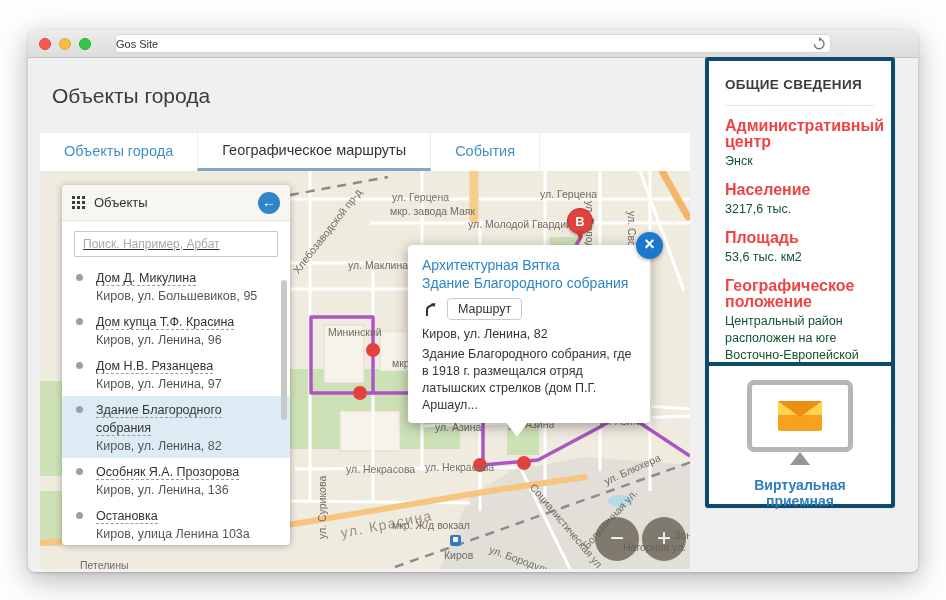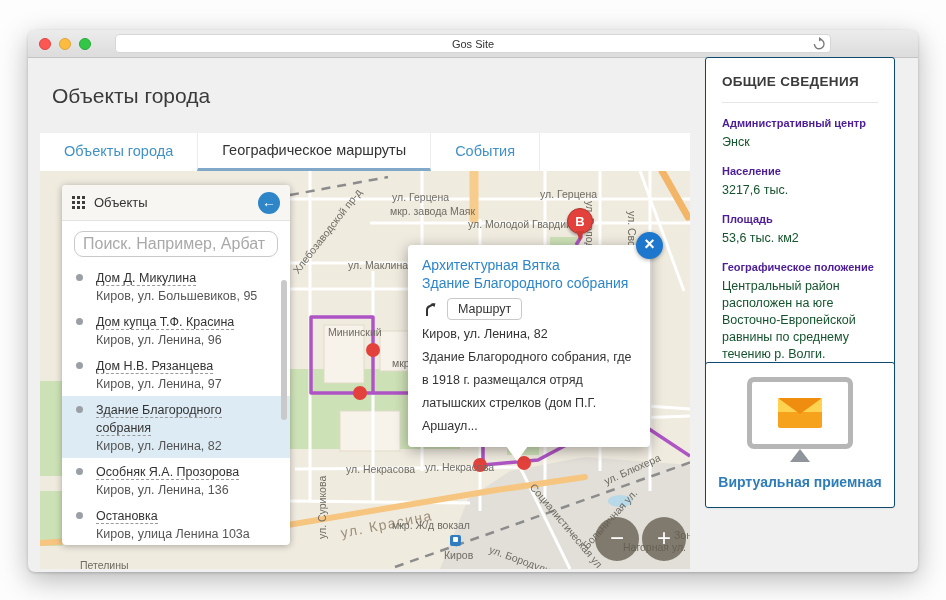--- a/index.html
+++ b/index.html
@@ -9,21 +9,21 @@
   
   .window{position:absolute;left:28px;top:30px;width:890px;height:542px;border-radius:7px;
           background:#f0f0f0;box-shadow:0 8px 28px rgba(0,0,0,.28),0 1px 3px rgba(0,0,0,.18);overflow:hidden;}
   .chrome{height:27px;background:linear-gradient(#ececec,#dcdcdc);border-bottom:1px solid #c3c3c3;position:relative;}
   .dots{position:absolute;left:11px;top:8px;display:flex;gap:8px;}
   .dot{width:12px;height:12px;border-radius:50%;}
   .dot.r{background:#fc5753;border:1px solid #e0443e;box-sizing:border-box;}
   .dot.y{background:#fdbc40;border:1px solid #dea538;box-sizing:border-box;}
   .dot.g{background:#33c748;border:1px solid #27aa36;box-sizing:border-box;}
   .urlbar{position:absolute;left:87px;top:4px;width:716px;height:19px;background:#fff;border:1px solid #d6d6d6;
-          border-radius:4px;font-size:11px;color:#333;text-align:center;line-height:18px;box-sizing:border-box;}
+          border-radius:4px;font-size:11px;color:#333;text-align:left;line-height:18px;box-sizing:border-box;}
   .refresh{position:absolute;right:4px;top:2px;width:14px;height:14px;}
 
   .pagetitle{position:absolute;left:24px;top:54px;font-size:21px;color:#3a3a3a;}
 
   
   .tabs{position:absolute;left:12px;top:103px;width:650px;height:38px;background:#fff;display:flex;box-sizing:border-box;}
   .tab{padding:0 24px;line-height:37px;font-size:14.5px;color:#4191c6;white-space:nowrap;}
   .tab.active{color:#333;border-bottom:3px solid #7fa8c9;border-left:1px solid #ececec;border-right:1px solid #ececec;line-height:35px;}
   .tab.last{border-right:1px solid #ececec;}
 
@@ -46,48 +46,48 @@
 
   
   .popup{position:absolute;left:368px;top:74px;width:214px;background:#fff;border-radius:4px;z-index:5;
          box-shadow:0 3px 14px rgba(0,0,0,.35);padding:11px 14px 9px;}
   .popup:after{content:"";position:absolute;left:98px;bottom:-14px;border-left:11px solid transparent;
          border-right:11px solid transparent;border-top:15px solid #fff;}
   .pcat,.pttl{font-size:14px;color:#2e86c8;line-height:18px;}
   .routerow{display:flex;align-items:center;gap:9px;margin:6px 0 5px;}
   .routebtn{border:1px solid #c9c9c9;border-radius:4px;background:#fff;font-size:12.5px;color:#333;padding:3px 10px;}
   .paddr{font-size:12.5px;color:#333;margin:7px 0 5px;}
-  .pdesc{font-size:12.5px;color:#333;line-height:23px;}
+  .pdesc{font-size:12.5px;color:#333;line-height:17px;}
   .closebtn{position:absolute;top:-13px;right:-13px;width:27px;height:27px;border-radius:50%;background:#1d78cd;
          color:#fff;font-size:18px;font-weight:bold;line-height:25px;text-align:center;box-shadow:0 1px 4px rgba(0,0,0,.35);}
 
   
   .panel{position:absolute;left:34px;top:155px;width:228px;height:360px;background:#fff;border-radius:4px;
          box-shadow:0 1px 7px rgba(0,0,0,.3);z-index:6;overflow:hidden;}
   .phead{height:36px;background:#f7f6f3;border-bottom:1px solid #e3e3e3;display:flex;align-items:center;padding:0 10px;gap:9px;box-sizing:border-box;}
   .ptitle{font-size:13px;color:#333;flex:1;}
   .backbtn{width:22px;height:22px;border-radius:50%;background:#2e86c8;color:#fff;text-align:center;line-height:20px;font-size:14px;}
   .psearch{margin:10px 12px 7px;}
-  .psearch input{width:100%;height:26px;border:1px solid #c9c9c9;border-radius:9px;font-size:16px;padding:0 8px;
-         color:#333;box-sizing:border-box;font-family:inherit;outline:none;}
+  .psearch input{width:100%;height:26px;border:1px solid #c9c9c9;border-radius:1px;font-size:12px;padding:0 8px;
+         color:#333;box-sizing:border-box;font-family:inherit;outline:none;text-decoration:underline;}
   .psearch input::placeholder{color:#a9a9a9;}
   .pitem{padding:4px 14px 4px 34px;position:relative;}
   .pitem .bullet{position:absolute;left:14px;top:10px;width:7px;height:7px;border-radius:50%;background:#9aa0a6;}
   .pitem .t{font-size:12.5px;color:#333;border-bottom:1px dashed #9a9a9a;display:inline;line-height:16px;}
   .pitem .a{font-size:12.5px;color:#555;line-height:16px;margin-top:2px;}
   .pitem.selected{background:#ddecf4;}
   .scrollthumb{position:absolute;right:3px;top:95px;width:6px;height:140px;background:#c9c9c9;border-radius:3px;z-index:7;}
 
   
-  .card{position:absolute;left:677px;width:190px;background:#fff;border:1px solid #0c4a6e;border-radius:3px;
+  .card{position:absolute;left:677px;width:190px;background:#fff;border:4px solid #0c4a6e;border-radius:3px;
         box-shadow:0 1px 2px rgba(0,0,0,.05);box-sizing:border-box;}
   .card1{top:27px;padding:16px 16px 18px;}
   .gtitle{font-size:13.5px;font-weight:bold;color:#3b3b3b;letter-spacing:.3px;}
   .gdiv{border-top:1px solid #e6e6e6;margin:13px 0 2px;}
-  .gl{font-size:11px;font-weight:bold;color:#4c1d95;margin-top:12px;line-height:16px;}
+  .gl{font-size:16px;font-weight:bold;color:#ef4444;margin-top:12px;line-height:16px;}
   .gv{font-size:12.5px;color:#14532d;line-height:17px;margin-top:3px;}
   .card2{top:332px;height:146px;padding:14px 10px 10px;text-align:center;}
   .monitor{width:96px;height:62px;border:5px solid #b6b6b6;border-radius:7px;background:#fff;margin:0 auto;
         display:flex;align-items:center;justify-content:center;}
   .env{position:relative;width:44px;height:30px;background:#f6a21d;overflow:hidden;border-radius:2px;}
   .env .top{position:absolute;top:0;left:0;right:0;height:14px;background:#ffd24f;}
   .env .flap{position:absolute;top:0;left:0;width:0;height:0;border-left:22px solid transparent;
         border-right:22px solid transparent;border-top:16px solid #ef8d10;}
   .stand{width:0;margin:0 auto;border-left:10px solid transparent;border-right:10px solid transparent;
         border-bottom:13px solid #8f959b;}

